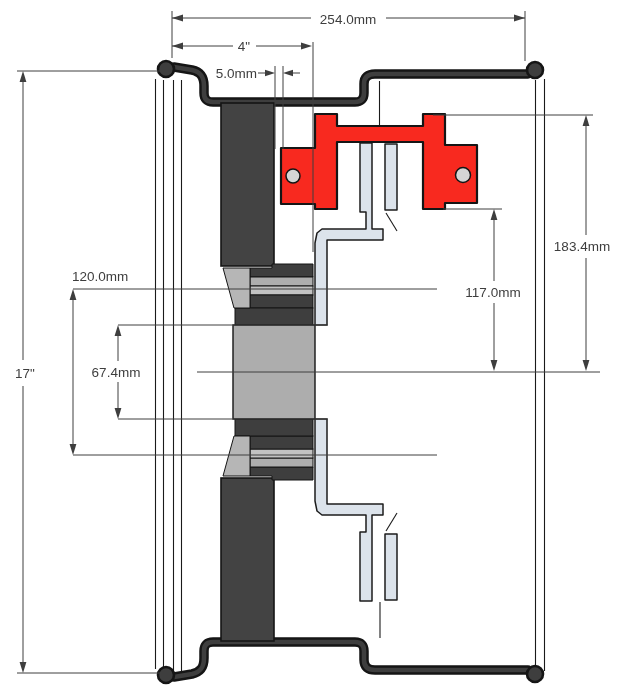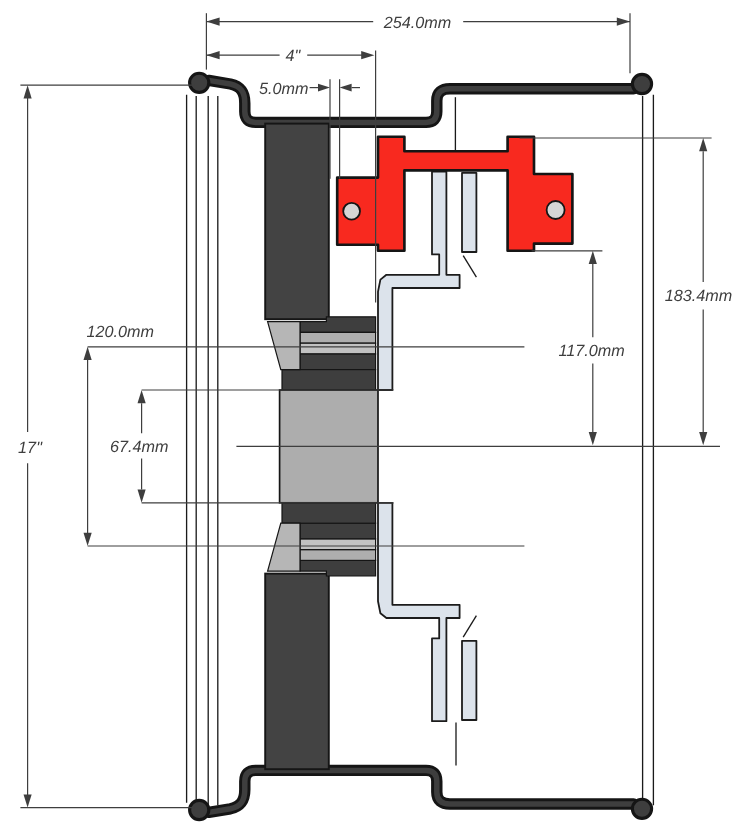--- a/index.html
+++ b/index.html
@@ -1,17 +1,17 @@
 <!DOCTYPE html>
 <html style="--page-bg: #ffffff; --rim-dark: #3e3e3e; --rim-outline: #151515; --outline-dark: #1a1a1a; --spoke-gray: #434343; --dark-part: #3e3e3e; --hub-gray: #adadad; --wedge-gray: #b6b6b6; --band-gray-1: #aeaeae; --band-gray-2: #c2c2c2; --rotor-blue-gray: #dce3eb; --caliper-red: #f8291f; --bolt-hole-gray: #d5d5d5; --dim-gray: #3e3e3e;"><head>
 <meta charset="utf-8">
 <style>
   html,body{margin:0;padding:0;background:#fff;}
   body{font-family:"Liberation Sans", sans-serif;}
-  .stage{position:relative;width:627px;height:690px;background:var(--page-bg,#fff);overflow:hidden;font-style:italic;}
+  .stage{position:relative;width:627px;height:690px;background:var(--page-bg,#fff);overflow:hidden;}
   svg{display:block;}
 
   .thinline{stroke:var(--outline-dark,#151515);stroke-width:1.1;fill:none;}
   .rim-under{stroke:var(--rim-outline,#151515);stroke-width:9.5;fill:none;stroke-linecap:round;stroke-linejoin:round;}
   .rim-core{stroke:var(--rim-dark,#3e3e3e);stroke-width:4.6;fill:none;stroke-linecap:round;stroke-linejoin:round;}
   .flange{fill:var(--rim-dark,#3e3e3e);stroke:var(--rim-outline,#151515);stroke-width:2.6;}
   .spoke{fill:var(--spoke-gray,#434343);stroke:var(--rim-outline,#151515);stroke-width:1.6;}
   .dark-part{fill:var(--dark-part,#3e3e3e);stroke:var(--rim-outline,#151515);stroke-width:1;}
   .band1{fill:var(--band-gray-1,#aeaeae);stroke:var(--rim-outline,#151515);stroke-width:1;}
   .band2{fill:var(--band-gray-2,#c2c2c2);stroke:var(--rim-outline,#151515);stroke-width:1;}

